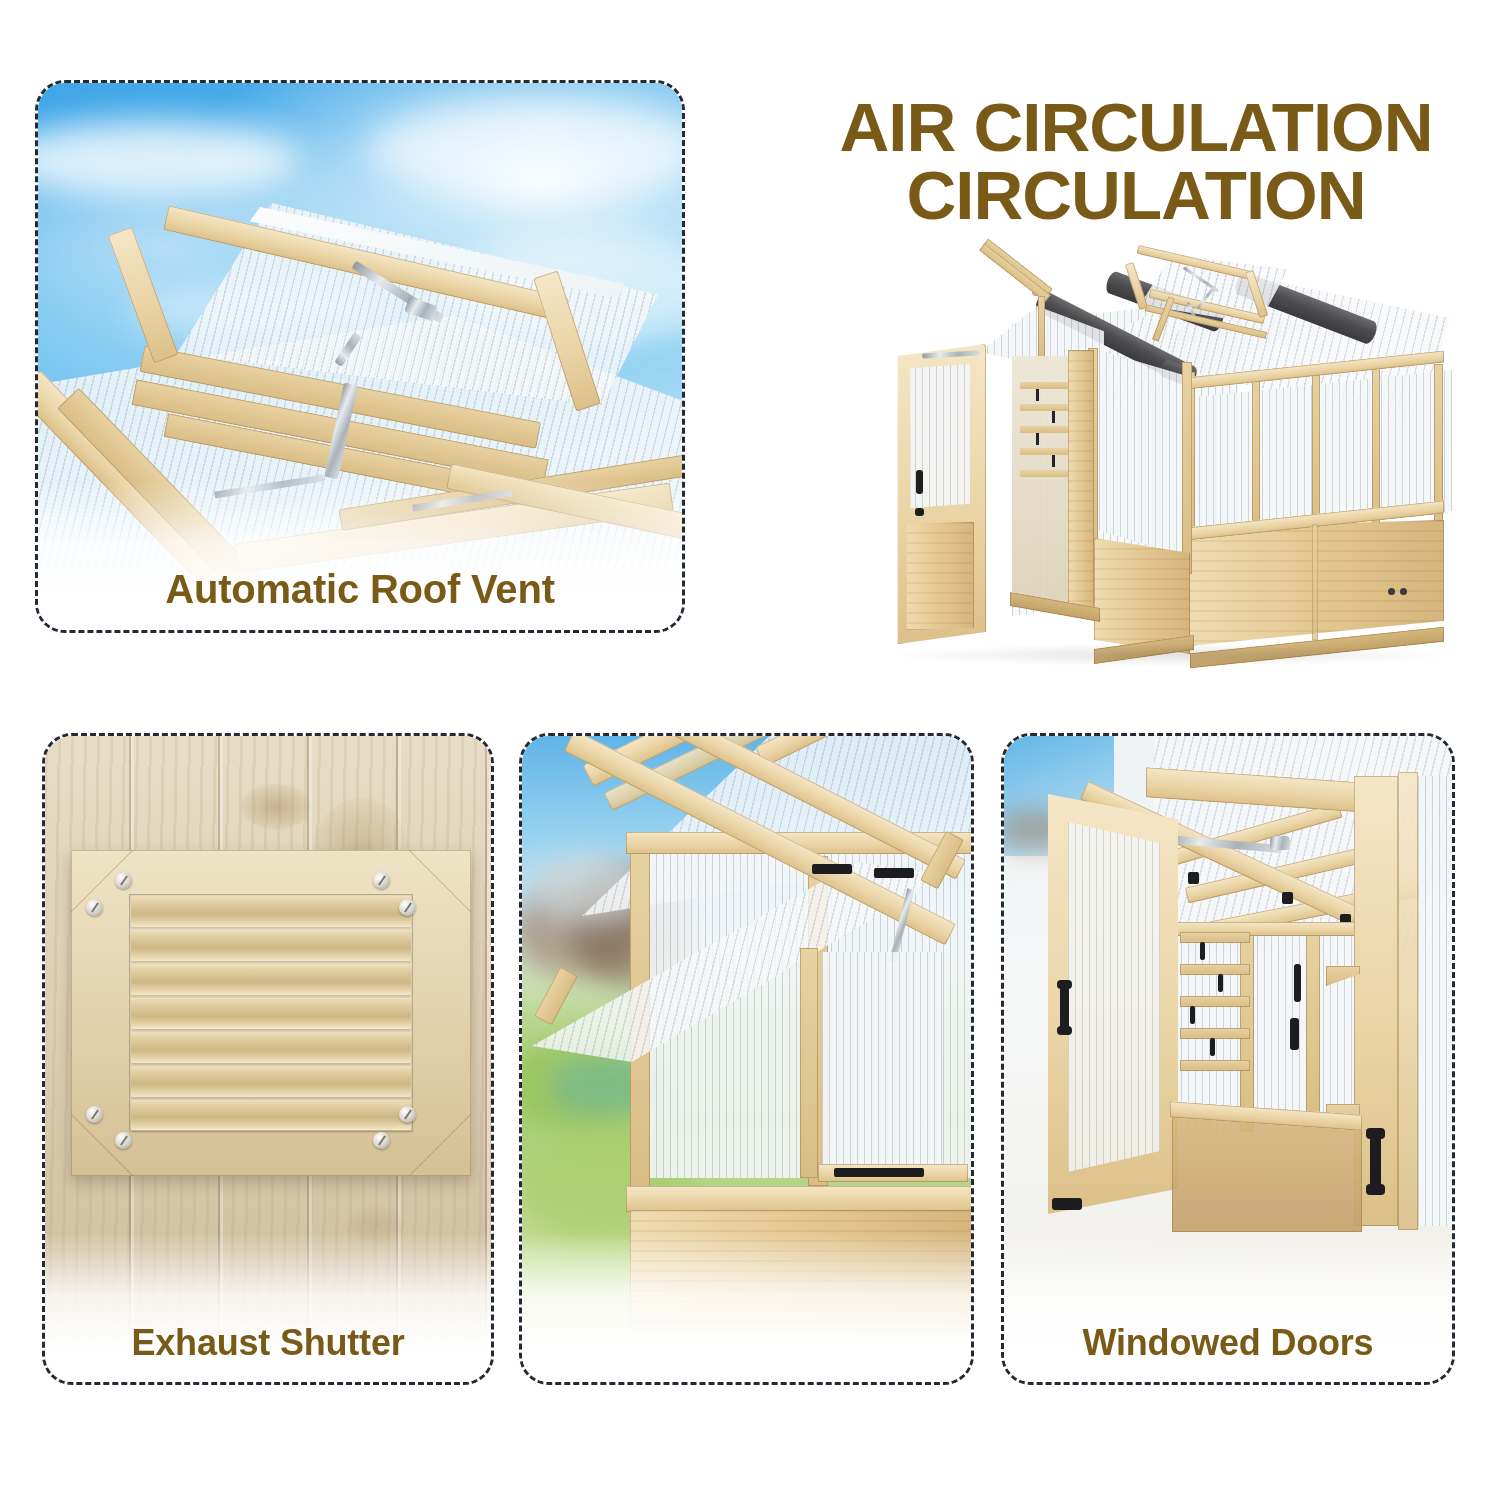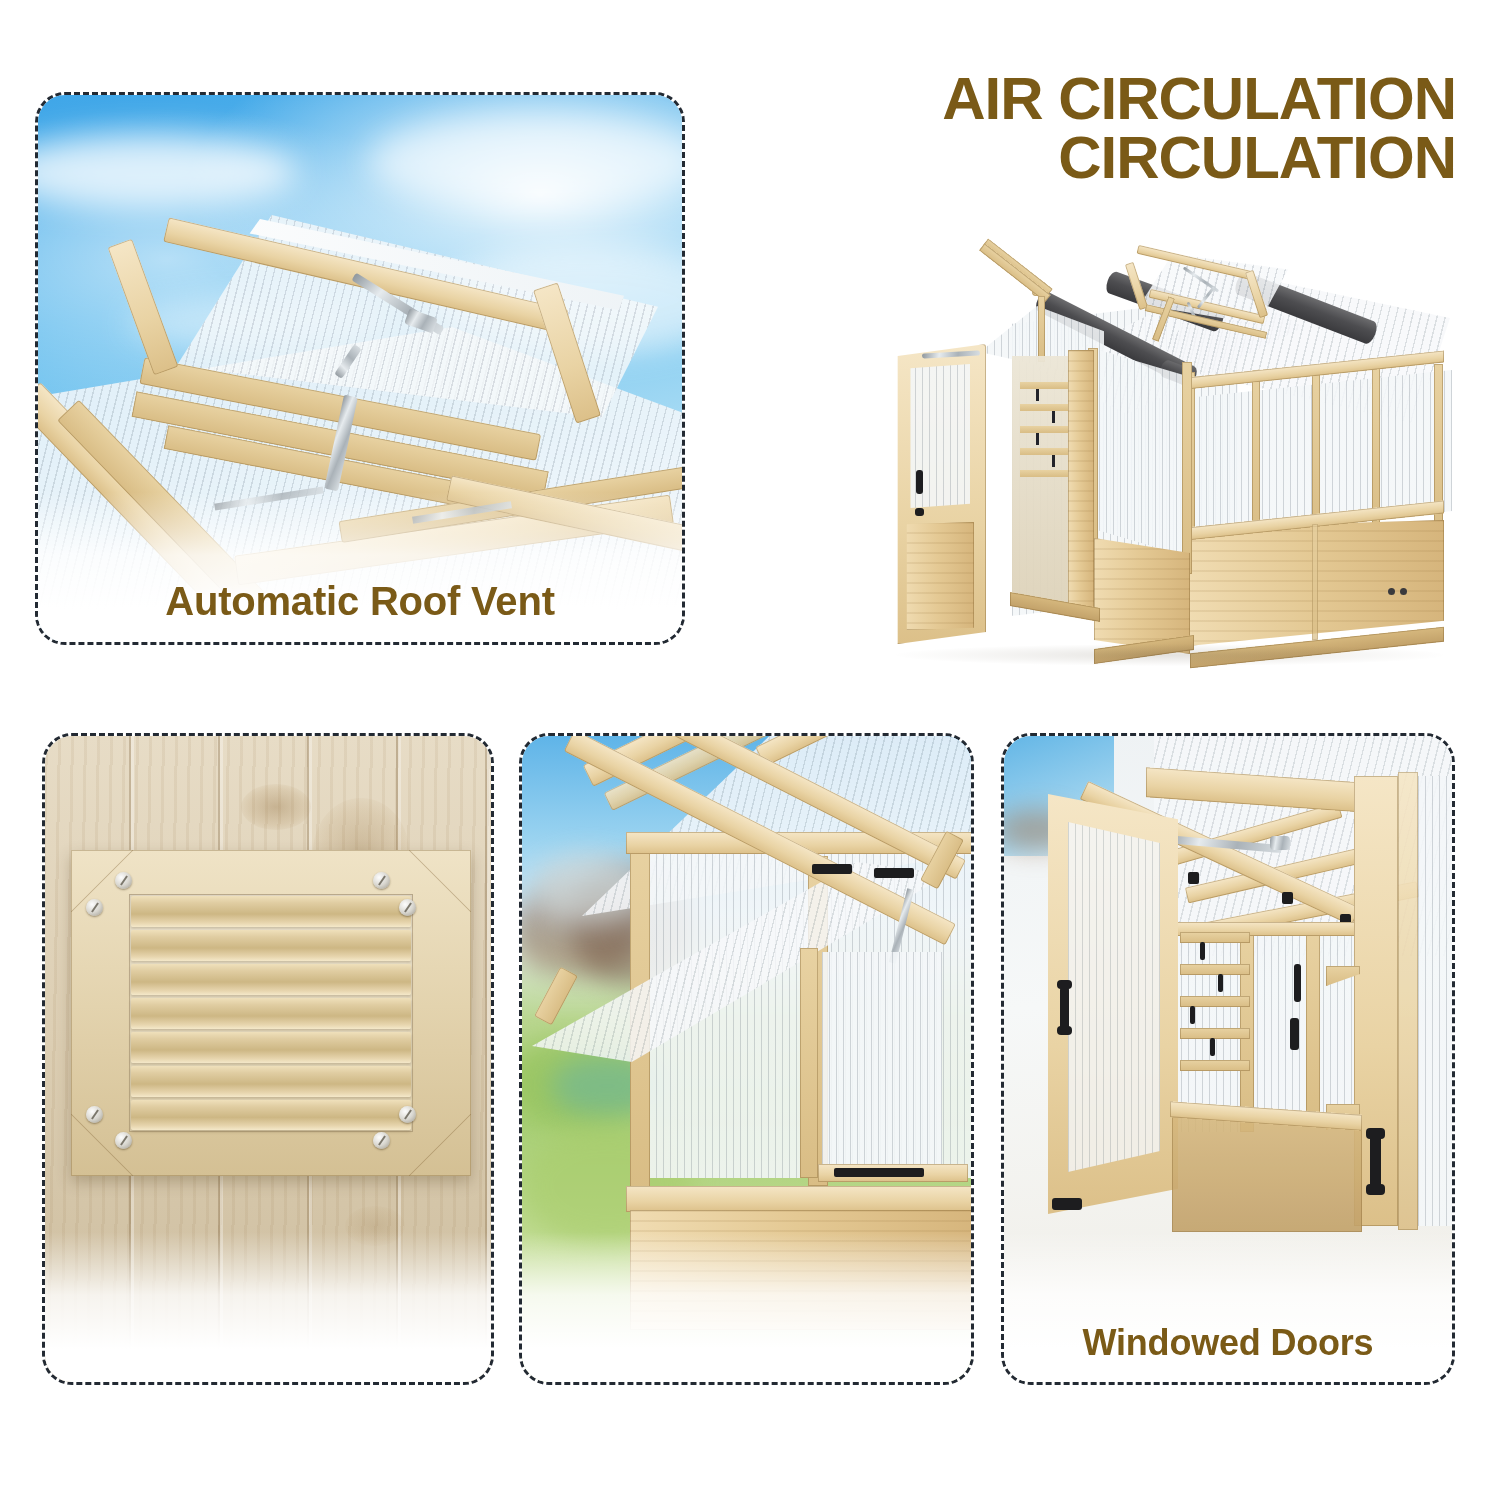--- a/index.html
+++ b/index.html
@@ -34,27 +34,27 @@
     letter-spacing: -0.2px;
     text-shadow: 0 0 8px #fff, 0 0 16px #fff, 1px 1px 0 rgba(255,255,255,.9);
     white-space: nowrap;
   }
   .cap-lg { font-size: 40px; }
   .cap-sm { font-size: 36px; }
 
   
   #headline {
     position: absolute;
-    right: 44px; top: 70px;
+    right: 44px; top: 94px;
     width: 640px;
-    text-align: right;
+    text-align: center;
     color: #7a5a17;
     font-weight: bold;
     font-stretch: condensed;
-    font-size: 60px;
+    font-size: 69px;
     line-height: 0.98;
     letter-spacing: -1px;
   }
   #headline .l2 { display:block; }
 
   
   .sky {
     background:
       radial-gradient(120% 70% at 78% 18%, rgba(255,255,255,.92) 0%, rgba(255,255,255,0) 46%),
       radial-gradient(90% 50% at 20% 30%, rgba(255,255,255,.55) 0%, rgba(255,255,255,0) 55%),
@@ -238,21 +238,21 @@
     <div class="metal" style="left:62px; top:100px; width:58px; height:5px; border-radius:3px; transform: rotate(-3deg);"></div>
 
     <div class="woodDk edge" style="left:150px; top:348px; width:90px; height:14px; transform: skewY(10deg);"></div>
     <div class="woodDk edge" style="left:234px; top:390px; width:100px; height:15px; transform: skewY(-8deg);"></div>
     <div class="woodDk edge" style="left:330px; top:388px; width:254px; height:15px; transform: skewY(-6deg);"></div>
 
     <div style="left:36px; top:392px; width:548px; height:22px; border-radius:50%;
          background: radial-gradient(ellipse at 50% 50%, rgba(90,80,60,.16) 0%, rgba(255,255,255,0) 72%);"></div>
   </div>
 
-  <div class="panel" style="left:35px; top:92px; width:650px; height:553px;">
+  <div class="panel" style="left:35px; top:80px; width:650px; height:553px;">
     <div class="scene sky">
       <div class="cloud" style="left:-40px; top:40px; width:300px; height:74px;"></div>
       <div class="cloud" style="left:330px; top:18px; width:340px; height:96px; opacity:.8;"></div>
       <div class="cloud" style="left:90px; top:200px; width:260px; height:56px; opacity:.55;"></div>
       <div class="cloud" style="left:400px; top:150px; width:300px; height:110px; opacity:.7;"></div>
 
       <div class="polyD" style="position:absolute; left:-20px; top:232px; width:700px; height:330px;
            clip-path: polygon(0% 22%, 62% 0%, 100% 30%, 100% 100%, 0% 100%); opacity:.96;"></div>
 
       <div class="polyD" style="position:absolute; left:60px; top:120px; width:560px; height:270px;
@@ -341,20 +341,21 @@
       <div class="screw" style="left:328px; top:136px;"></div>
       <div class="screw" style="left:41px; top:163px;"></div>
       <div class="screw" style="left:354px; top:163px;"></div>
       <div class="screw" style="left:41px; top:370px;"></div>
       <div class="screw" style="left:354px; top:370px;"></div>
       <div class="screw" style="left:70px; top:396px;"></div>
       <div class="screw" style="left:328px; top:396px;"></div>
 
       <div class="fadebar"></div>
     </div>
+    <div class="caption cap-sm">Exhaust Shutter</div>
   </div>
 
   <div class="panel" style="left:519px; top:733px; width:455px; height:652px;">
     <div class="scene outdoor">
 
       <div class="blurblob" style="left:-10px; top:150px; width:130px; height:90px; background:#8c6a52; opacity:.55;"></div>
       <div class="blurblob" style="left:50px; top:130px; width:120px; height:120px; background:#6f4f3c; opacity:.5;"></div>
       <div class="blurblob" style="left:12px; top:118px; width:110px; height:70px; background:#cfd6d6; opacity:.75;"></div>
       <div class="blurblob" style="left:-18px; top:300px; width:150px; height:90px; background:#8fbf52; opacity:.6;"></div>
       <div class="blurblob" style="left:30px; top:320px; width:110px; height:60px; background:#5cb0ae; opacity:.45;"></div>

